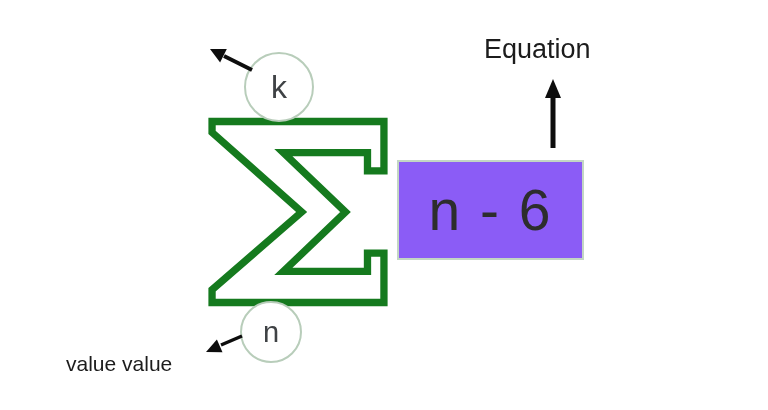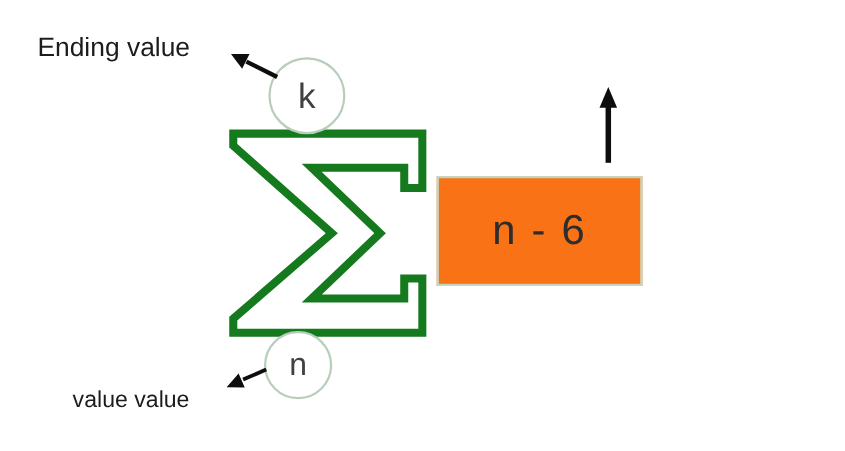--- a/index.html
+++ b/index.html
@@ -38,43 +38,43 @@
     color: #3f4245;
   }
   .bound-circle.upper { left: 244px; top: 52px;  width: 66px; height: 66px; font-size: 32px; }
   .bound-circle.lower { left: 240px; top: 301px; width: 58px; height: 58px; font-size: 29px; }
 
   .equation-box {
     position: absolute;
     left: 397px; top: 160px;
     width: 183px; height: 96px;
     border: 2px solid #c3d6c4;
-    background: #f97316;
+    background: #8b5cf6;
     display: flex;
     align-items: center;
     justify-content: center;
-    font-size: 38px;
+    font-size: 57px;
     letter-spacing: 2px;
     color: #2d2d2d;
   }
 
   .arrow-layer {
     position: absolute;
     left: 0; top: 0;
     width: 768px; height: 410px;
     pointer-events: none;
   }
 </style>
 </head>
 <body>
 
 <div class="stage">
 
-  <div class="label ending">Ending value</div>
 
+  <div class="label equation">Equation</div>
 
   <div class="label start">value value</div>
 
   <div class="sigma-wrap">
     <svg width="192" height="192" viewBox="0 0 200 210">
       <path d="M 6 6 L 194 6 L 194 60 L 176 60 L 176 40 L 84 40 L 152 105 L 84 170 L 176 170 L 176 150 L 194 150 L 194 204 L 6 204 L 6 190 L 104 105 L 6 18 Z" fill="#ffffff" stroke-width="8" stroke-linejoin="miter" stroke="#157a1e"></path>
     </svg>
   </div>
 
   <div class="bound-circle upper">

